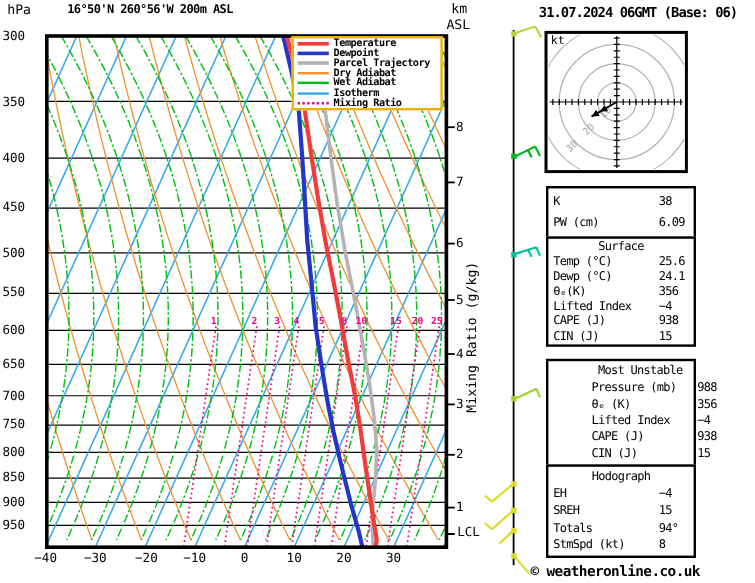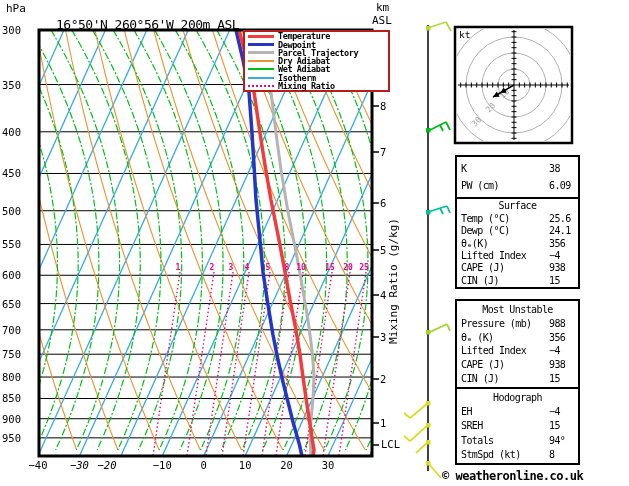--- a/index.html
+++ b/index.html
@@ -1,33 +1,33 @@
 <!DOCTYPE html>
 <html><head>
 <meta charset="utf-8">
 <style>
   html,body{margin:0;padding:0;background:#fff}
   .canvas{position:relative;width:629px;height:486px;background:#ffffff;
           font-family:"DejaVu Sans Mono",monospace;color:#000;overflow:hidden}
   .t{position:absolute;white-space:nowrap}
   .hpa{left:6px;top:2px;font-size:11px}
-  .title{left:56px;top:17px;font-size:13px;font-weight:normal;letter-spacing:-0.5px}
+  .title{left:56px;top:3px;font-size:10px;font-weight:bold;letter-spacing:-0.5px}
   .kmu{left:376px;top:1px;font-size:11px}
   .aslu{left:372px;top:14px;font-size:11px}
   .dt{left:449px;top:3px;font-size:11.5px;font-weight:bold;letter-spacing:-0.8px}
   .ktl{left:459px;top:29px;font-size:9.5px}
   .lcl{left:381px;top:438px;font-size:10.5px}
   .xlabel{left:206px;top:467px;font-size:12.5px;letter-spacing:-0.5px;transform:translateX(-50%)}
   .ylabelr{left:393px;top:281px;font-size:11px;transform:translate(-50%,-50%) rotate(-90deg)}
   .copy{left:442px;top:469px;font-size:12px;font-weight:bold;letter-spacing:-0.5px}
   .ptick{position:absolute;left:2px;width:30px;text-align:left;font-size:10.5px;transform:translateY(-50%)}
   .ttick{position:absolute;top:459px;font-size:10.5px;transform:translateX(-50%)}
   .ktick{position:absolute;left:380px;font-size:10.5px;transform:translateY(-50%)}
   .mrlab{position:absolute;top:263px;font-size:8px;font-weight:bold;transform:translateX(-50%)}
-  #legend{position:absolute;left:243px;top:30px;width:147px;height:62px;border:2px solid #b91c1c;
+  #legend{position:absolute;left:243px;top:30px;width:126px;height:62px;border:2px solid #eab308;
           background:#fff;display:flex;flex-direction:column;justify-content:space-evenly;box-sizing:border-box;z-index:5}
   .lrow{display:flex;align-items:center;font-size:8.5px;font-weight:bold;letter-spacing:-0.4px;line-height:8px}
   .lswatch{flex:0 0 26px;width:26px;height:0;margin:0 4px 0 3px}
   .tbl{position:absolute;left:455px;width:125px;border:2px solid #000;background:#fff;box-sizing:border-box;
        display:flex;flex-direction:column;justify-content:space-evenly;font-size:10px;letter-spacing:-0.6px;z-index:5}
   .tbl .hdr{text-align:center}
   .trow{position:relative;padding-left:4px;line-height:11px}
   .tval{position:absolute;left:92px}
   svg{position:absolute;left:0;top:0}
 </style>
@@ -220,20 +220,21 @@
         <polyline fill="none" stroke="#000" stroke-width="1.5" points="514,85 500,93 493,97"></polyline>
         <polygon points="493,97 496.7210420376763,91.41843694348562 499.69787566781724,96.62789579623238" fill="#000"></polygon>
         <polygon points="500,93 503.7210420376763,87.41843694348562 506.69787566781724,92.62789579623238" fill="#000"></polygon>
       </g>
     </svg>
 
   <div class="t hpa">hPa</div>
   <div class="t title">16°50'N 260°56'W 200m ASL</div>
   <div class="t kmu">km</div>
   <div class="t aslu">ASL</div>
+  <div class="t dt">31.07.2024 06GMT (Base: 06)</div>
   <div class="t ktl">kt</div>
   <div class="t lcl">LCL</div>
   <div class="t ylabelr">Mixing Ratio (g/kg)</div>
   <div class="t copy">© weatheronline.co.uk</div>
 
   <div id="pressure-labels">
       <div class="ptick" style="top: 30px;">300</div>
       <div class="ptick" style="top: 84.5429px;">350</div>
       <div class="ptick" style="top: 131.79px;">400</div>
       <div class="ptick" style="top: 173.465px;">450</div>
@@ -243,22 +244,22 @@
       <div class="ptick" style="top: 303.577px;">650</div>
       <div class="ptick" style="top: 329.798px;">700</div>
       <div class="ptick" style="top: 354.21px;">750</div>
       <div class="ptick" style="top: 377.045px;">800</div>
       <div class="ptick" style="top: 398.496px;">850</div>
       <div class="ptick" style="top: 418.72px;">900</div>
       <div class="ptick" style="top: 437.851px;">950</div>
     </div>
   <div id="temp-labels">
       <div class="ttick" style="left: 38px;">−40</div>
-      <div class="ttick" style="left: 79.43px; font-style: italic;">−30</div>
-      <div class="ttick" style="left: 107px; font-style: italic;">−20</div>
+      <div class="ttick" style="left: 79.43px;">−30</div>
+      <div class="ttick" style="left: 122px;">−20</div>
       <div class="ttick" style="left: 162.29px;">−10</div>
       <div class="ttick" style="left: 203.72px;">0</div>
       <div class="ttick" style="left: 245.15px;">10</div>
       <div class="ttick" style="left: 286.58px;">20</div>
       <div class="ttick" style="left: 328.01px;">30</div>
     </div>
   <div id="km-labels">
       <div class="ktick" style="top: 106px;">8</div>
       <div class="ktick" style="top: 152px;">7</div>
       <div class="ktick" style="top: 203px;">6</div>
@@ -341,21 +342,21 @@
         </div>
         <div class="trow">
           <div class="tlbl">CAPE (J)</div>
           <div class="tval val" style="position: absolute; left: 92px; top: 0px;">938</div>
         </div>
         <div class="trow">
           <div class="tlbl">CIN (J)</div>
           <div class="tval val" style="position: absolute; left: 92px; top: 0px;">15</div>
         </div>
       </div>
-      <div class="tbl" style="top: 299px; height: 90px;">
+      <div class="tbl" style="top: 299px; height: 90px; padding-left: 32px;">
         <div class="hdr">Most Unstable</div>
         <div class="trow">
           <div class="tlbl">Pressure (mb)</div>
           <div class="tval val" style="position: absolute; left: 92px; top: 0px;">988</div>
         </div>
         <div class="trow">
           <div class="tlbl">θₑ (K)</div>
           <div class="tval val" style="position: absolute; left: 92px; top: 0px;">356</div>
         </div>
         <div class="trow">

